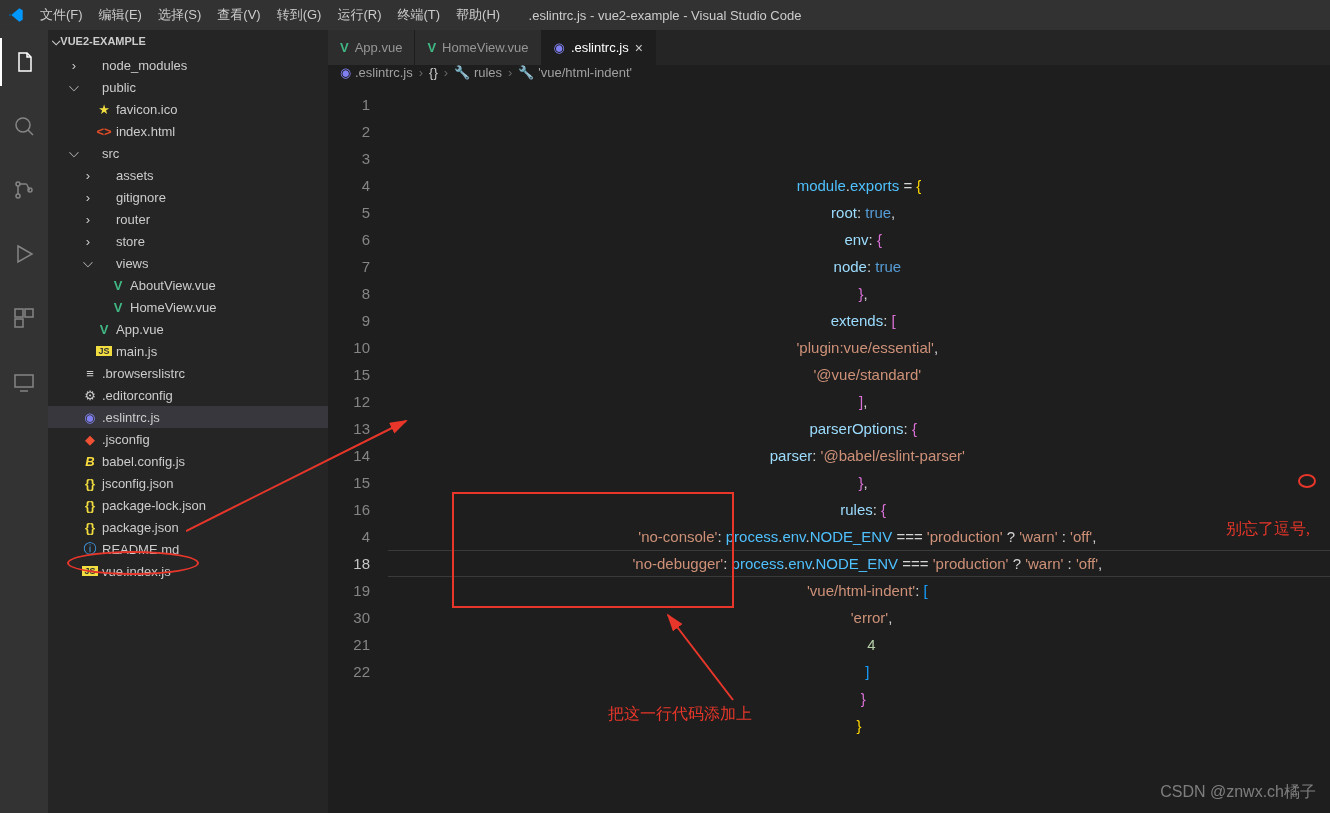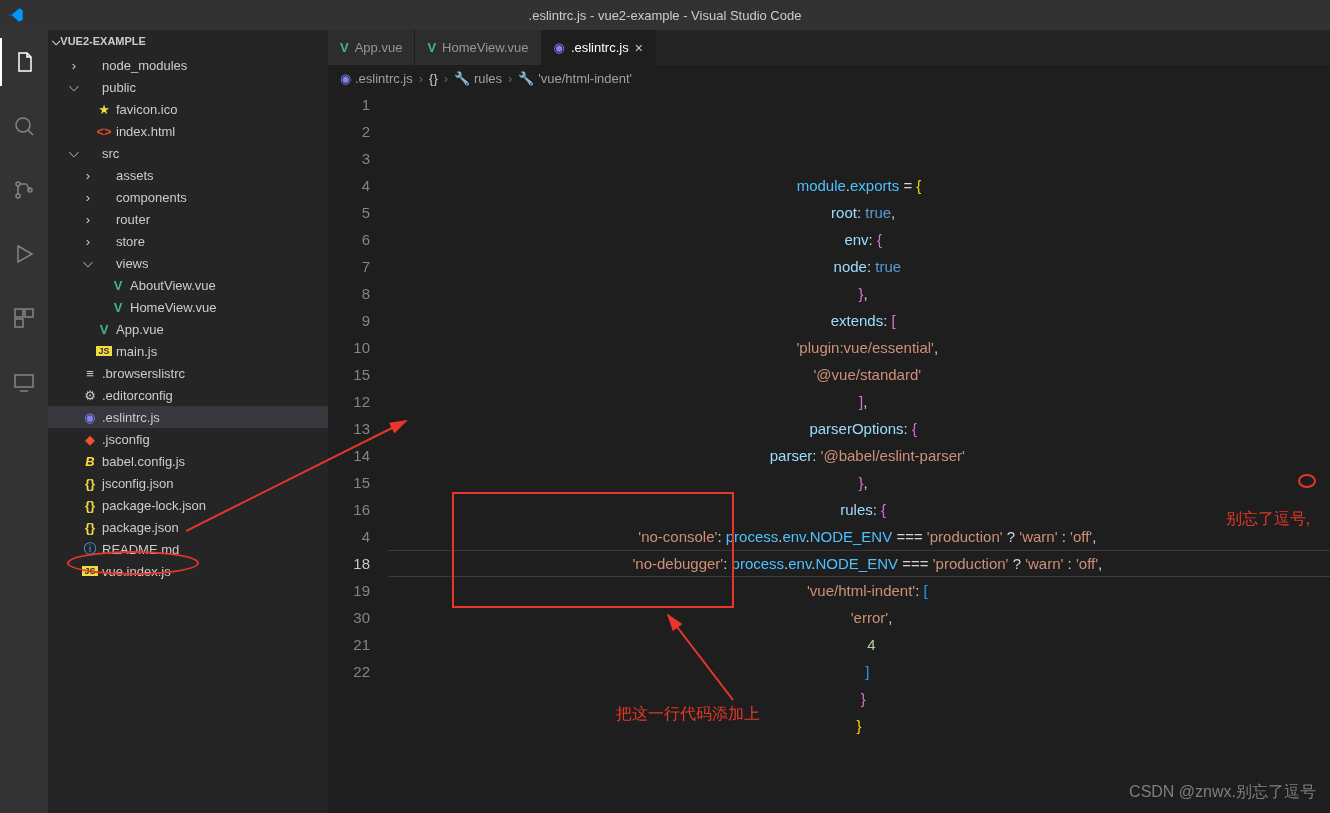--- a/index.html
+++ b/index.html
@@ -21,21 +21,21 @@
 .node.selected { background: #37373d; position: relative; }
 .node .twist { width: 16px; text-align: center; color: #ccc; }
 .node .fic { width: 16px; margin-right: 4px; display: inline-flex; align-items: center; justify-content: center; }
 .node .lbl { color: #ccc; }
 .ellipse { position: absolute; border: 2px solid #e8372a; border-radius: 50%; pointer-events: none; }
 .editor-area { flex: 1; background: #1e1e1e; display: flex; flex-direction: column; position: relative; }
 .tabs { height: 35px; background: #252526; display: flex; }
 .tab { display: flex; align-items: center; padding: 0 12px; background: #2d2d2d; color: #969696; border-right: 1px solid #1e1e1e; gap: 6px; cursor: pointer; }
 .tab.active { background: #1e1e1e; color: #ffffff; }
 .tab .close { color: #ccc; font-size: 14px; }
-.breadcrumb { height: 26px; display: flex; align-items: center; padding: 0 12px; gap: 6px; color: #a0a0a0; font-size: 13px; }
+.breadcrumb { height: 26px; display: flex; align-items: flex-start; padding: 0 12px; gap: 6px; color: #a0a0a0; font-size: 13px; }
 .breadcrumb .sep { color: #666; }
 .code { flex: 1; display: flex; font-family: Consolas, monospace; font-size: 15px; line-height: 27px; position: relative; }
 .gutter { width: 60px; text-align: right; color: #858585; padding-right: 18px; }
 .gutter .cur { color: #c6c6c6; }
 .lines { flex: 1; white-space: pre; position: relative; text-align: center; }
 .tok-kw { color: #569cd6; }
 .tok-key { color: #9cdcfe; }
 .tok-str { color: #ce9178; }
 .tok-pun { color: #d4d4d4; }
 .tok-br { color: #ffd700; }
@@ -52,20 +52,30 @@
 .curline { position: absolute; left: 0; right: 0; height: 27px; border-top: 1px solid #3a3a3a; border-bottom: 1px solid #3a3a3a; pointer-events: none; }
 </style>
 </head>
 <body>
 
 <div class="titlebar">
   <svg viewBox="0 0 24 24">
       <path fill="#0098ff" d="M17 2l-12 10 12 10 5-3v-14z"></path>
       <path fill="#0065a9" d="M5 12l-3 2v-4z"></path>
     </svg>
+  <div class="menubar">
+      <span>文件(F)</span>
+      <span>编辑(E)</span>
+      <span>选择(S)</span>
+      <span>查看(V)</span>
+      <span>转到(G)</span>
+      <span>运行(R)</span>
+      <span>终端(T)</span>
+      <span>帮助(H)</span>
+    </div>
   <div class="wintitle">.eslintrc.js - vue2-example - Visual Studio Code</div>
 </div>
 
 <div class="main">
   <div class="activitybar">
     <div class="ico active">
         <svg width="24" height="24" viewBox="0 0 24 24" fill="none" stroke="currentColor" stroke-width="1.5">
           <path d="M14 3H6v18h12V7l-4-4z"></path>
           <path d="M14 3v4h4"></path>
         </svg>
@@ -140,21 +150,21 @@
           <span class="lbl">src</span>
         </div>
         <div class="node" style="padding-left: 32px;">
           <span class="twist">›</span>
           <span class="fic"></span>
           <span class="lbl">assets</span>
         </div>
         <div class="node" style="padding-left: 32px;">
           <span class="twist">›</span>
           <span class="fic"></span>
-          <span class="lbl">components</span>
+          <span class="lbl">gitignore</span>
         </div>
         <div class="node" style="padding-left: 32px;">
           <span class="twist">›</span>
           <span class="fic"></span>
           <span class="lbl">router</span>
         </div>
         <div class="node" style="padding-left: 32px;">
           <span class="twist">›</span>
           <span class="fic"></span>
           <span class="lbl">store</span>
@@ -314,22 +324,22 @@
           <div>30</div>
           <div>21</div>
           <div>22</div>
         </div>
       <div class="lines">
         <div class="curline" style="top: 459px;"></div>
       <div><span class="tok-var">module</span><span class="tok-pun">.</span><span class="tok-var">exports</span><span class="tok-pun"> </span><span class="tok-op">=</span><span class="tok-pun"> </span><span class="tok-br">{</span></div><div><span class="tok-pun">  </span><span class="tok-key">root</span><span class="tok-pun">:</span><span class="tok-pun"> </span><span class="tok-kw">true</span><span class="tok-pun">,</span></div><div><span class="tok-pun">  </span><span class="tok-key">env</span><span class="tok-pun">:</span><span class="tok-pun"> </span><span class="tok-br2">{</span></div><div><span class="tok-pun">    </span><span class="tok-key">node</span><span class="tok-pun">:</span><span class="tok-pun"> </span><span class="tok-kw">true</span></div><div><span class="tok-pun">  </span><span class="tok-br2">}</span><span class="tok-pun">,</span></div><div><span class="tok-pun">  </span><span class="tok-key">extends</span><span class="tok-pun">:</span><span class="tok-pun"> </span><span class="tok-br2">[</span></div><div><span class="tok-pun">    </span><span class="tok-str">'plugin:vue/essential'</span><span class="tok-pun">,</span></div><div><span class="tok-pun">    </span><span class="tok-str">'@vue/standard'</span></div><div><span class="tok-pun">  </span><span class="tok-br2">]</span><span class="tok-pun">,</span></div><div><span class="tok-pun">  </span><span class="tok-key">parserOptions</span><span class="tok-pun">:</span><span class="tok-pun"> </span><span class="tok-br2">{</span></div><div><span class="tok-pun">    </span><span class="tok-key">parser</span><span class="tok-pun">:</span><span class="tok-pun"> </span><span class="tok-str">'@babel/eslint-parser'</span></div><div><span class="tok-pun">  </span><span class="tok-br2">}</span><span class="tok-pun">,</span></div><div><span class="tok-pun">  </span><span class="tok-key">rules</span><span class="tok-pun">:</span><span class="tok-pun"> </span><span class="tok-br2">{</span></div><div><span class="tok-pun">    </span><span class="tok-str">'no-console'</span><span class="tok-pun">:</span><span class="tok-pun"> </span><span class="tok-var">process</span><span class="tok-pun">.</span><span class="tok-var">env</span><span class="tok-pun">.</span><span class="tok-const">NODE_ENV</span><span class="tok-pun"> </span><span class="tok-op">===</span><span class="tok-pun"> </span><span class="tok-str">'production'</span><span class="tok-pun"> </span><span class="tok-op">?</span><span class="tok-pun"> </span><span class="tok-str">'warn'</span><span class="tok-pun"> </span><span class="tok-op">:</span><span class="tok-pun"> </span><span class="tok-str">'off'</span><span class="tok-pun">,</span></div><div><span class="tok-pun">    </span><span class="tok-str">'no-debugger'</span><span class="tok-pun">:</span><span class="tok-pun"> </span><span class="tok-var">process</span><span class="tok-pun">.</span><span class="tok-var">env</span><span class="tok-pun">.</span><span class="tok-const">NODE_ENV</span><span class="tok-pun"> </span><span class="tok-op">===</span><span class="tok-pun"> </span><span class="tok-str">'production'</span><span class="tok-pun"> </span><span class="tok-op">?</span><span class="tok-pun"> </span><span class="tok-str">'warn'</span><span class="tok-pun"> </span><span class="tok-op">:</span><span class="tok-pun"> </span><span class="tok-str">'off'</span><span class="tok-pun">,</span></div><div><span class="tok-pun">    </span><span class="tok-str">'vue/html-indent'</span><span class="tok-pun">:</span><span class="tok-pun"> </span><span class="tok-br3">[</span></div><div><span class="tok-pun">      </span><span class="tok-str">'error'</span><span class="tok-pun">,</span></div><div><span class="tok-pun">      </span><span class="tok-num">4</span></div><div><span class="tok-pun">    </span><span class="tok-br3">]</span></div><div><span class="tok-pun">  </span><span class="tok-br2">}</span></div><div><span class="tok-br">}</span></div><div><span class="tok-pun"></span></div></div>
     </div>
 
     <div class="redbox" style="left:124px; top:462px; width:282px; height:116px;"></div>
-    <div class="anno-txt" style="right:20px; top:479px;">别忘了逗号,</div>
-    <div class="anno-txt" style="left:288px; top:674px;">把这一行代码添加上</div>
+    <div class="anno-txt" style="right:20px; top:489px;">别忘了逗号,</div>
+    <div class="anno-txt" style="left:280px; top:674px;">把这一行代码添加上</div>
     <svg class="arrow" style="left:-142px; top:386px;" width="230" height="120">
         <defs>
           <marker id="ah1" markerWidth="10" markerHeight="10" refX="8" refY="3" orient="auto">
             <path d="M0,0 L9,3 L0,6 z" fill="#e8372a"></path>
           </marker>
         </defs>
         <line x1="0" y1="115" x2="220" y2="5" stroke="#e8372a" stroke-width="2" marker-end="url(#ah1)"></line>
       </svg>
     <svg class="arrow" style="left:335px; top:580px;" width="80" height="95">
         <defs>
@@ -337,13 +347,13 @@
             <path d="M0,0 L9,3 L0,6 z" fill="#e8372a"></path>
           </marker>
         </defs>
         <line x1="70" y1="90" x2="5" y2="5" stroke="#e8372a" stroke-width="2" marker-end="url(#ah2)"></line>
       </svg>
     <div class="ellipse" style="right:14px; top:444px; width:18px; height:14px;"></div>
   </div>
 </div>
 
 <div class="ellipse" style="left:67px; top:551px; width:132px; height:24px;"></div>
-<div class="watermark">CSDN @znwx.别忘了逗号</div>
+<div class="watermark">CSDN @znwx.ch橘子</div>
 
 </body></html>

